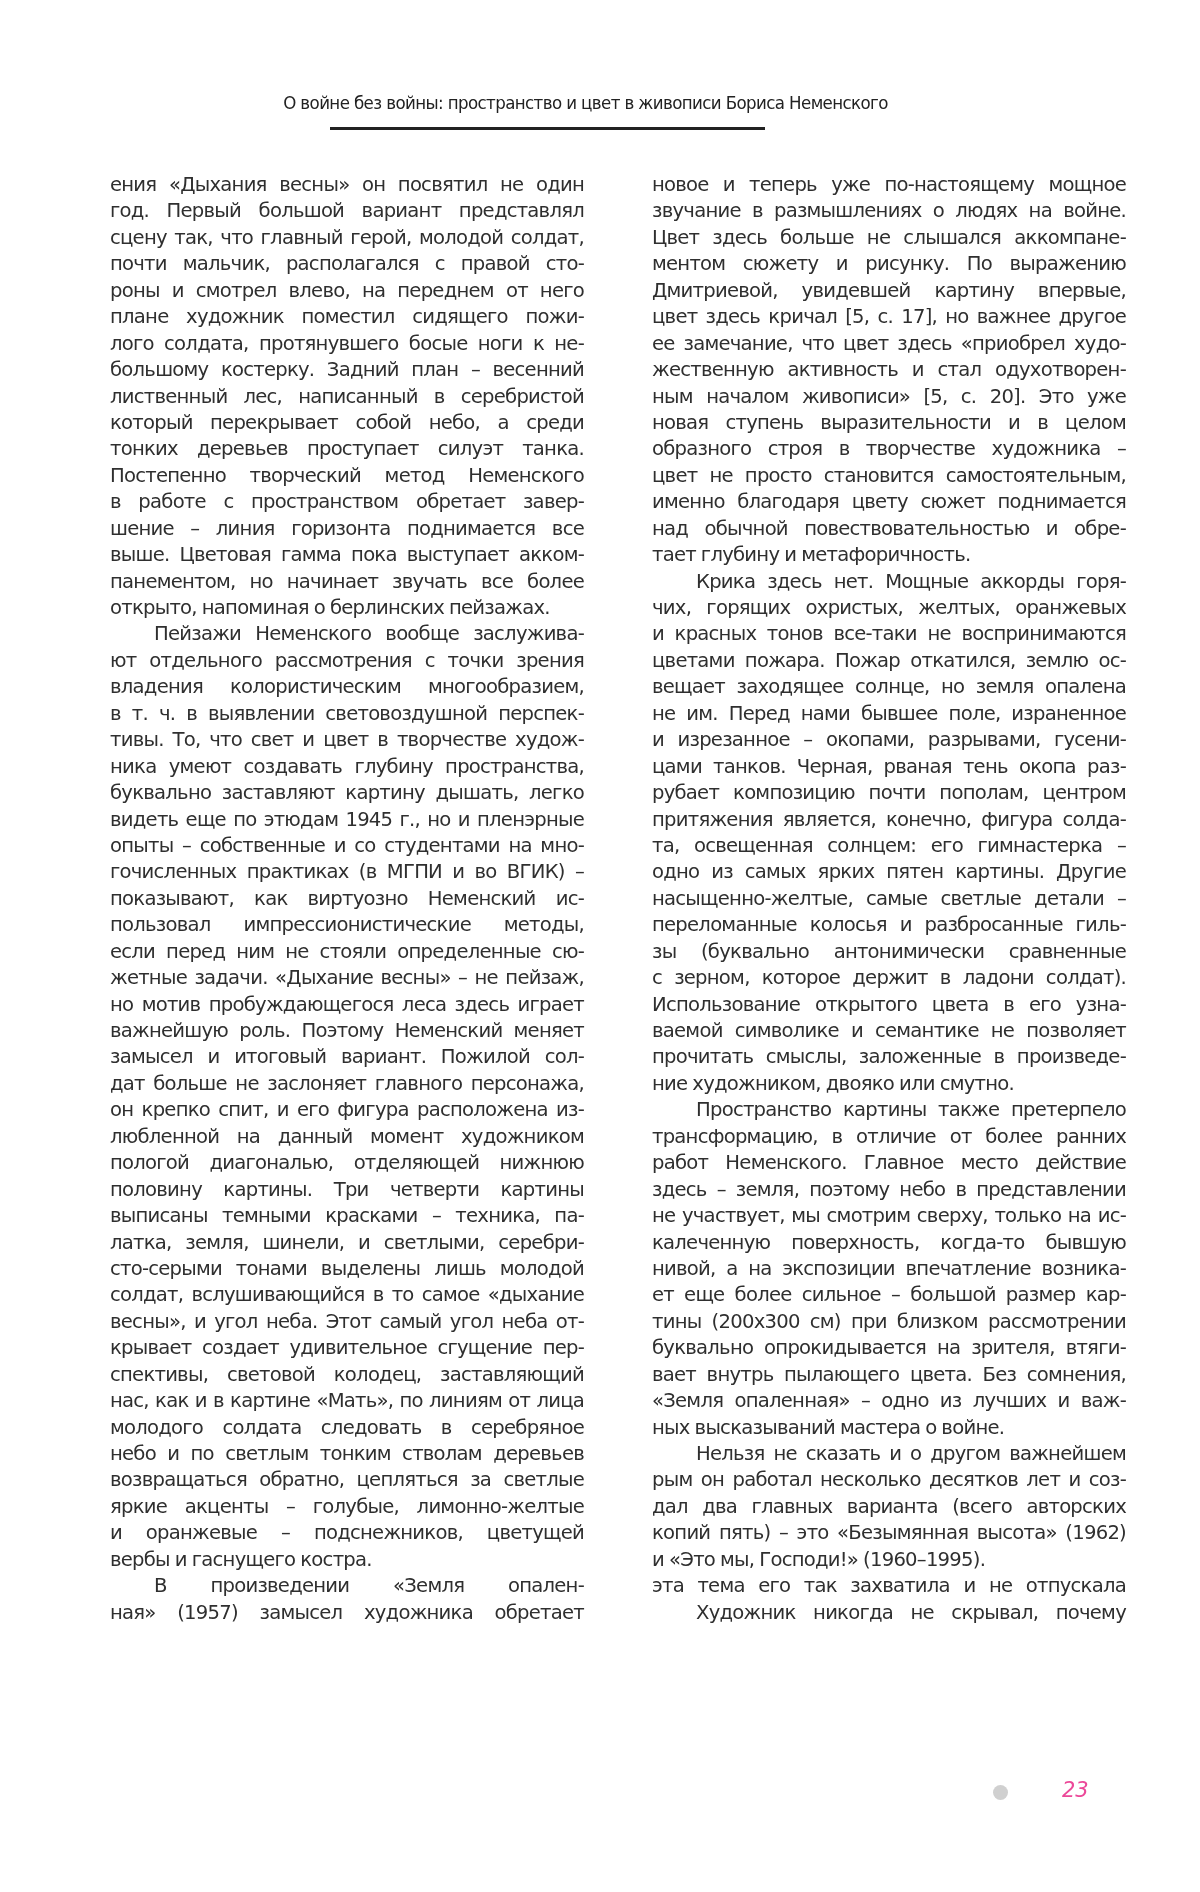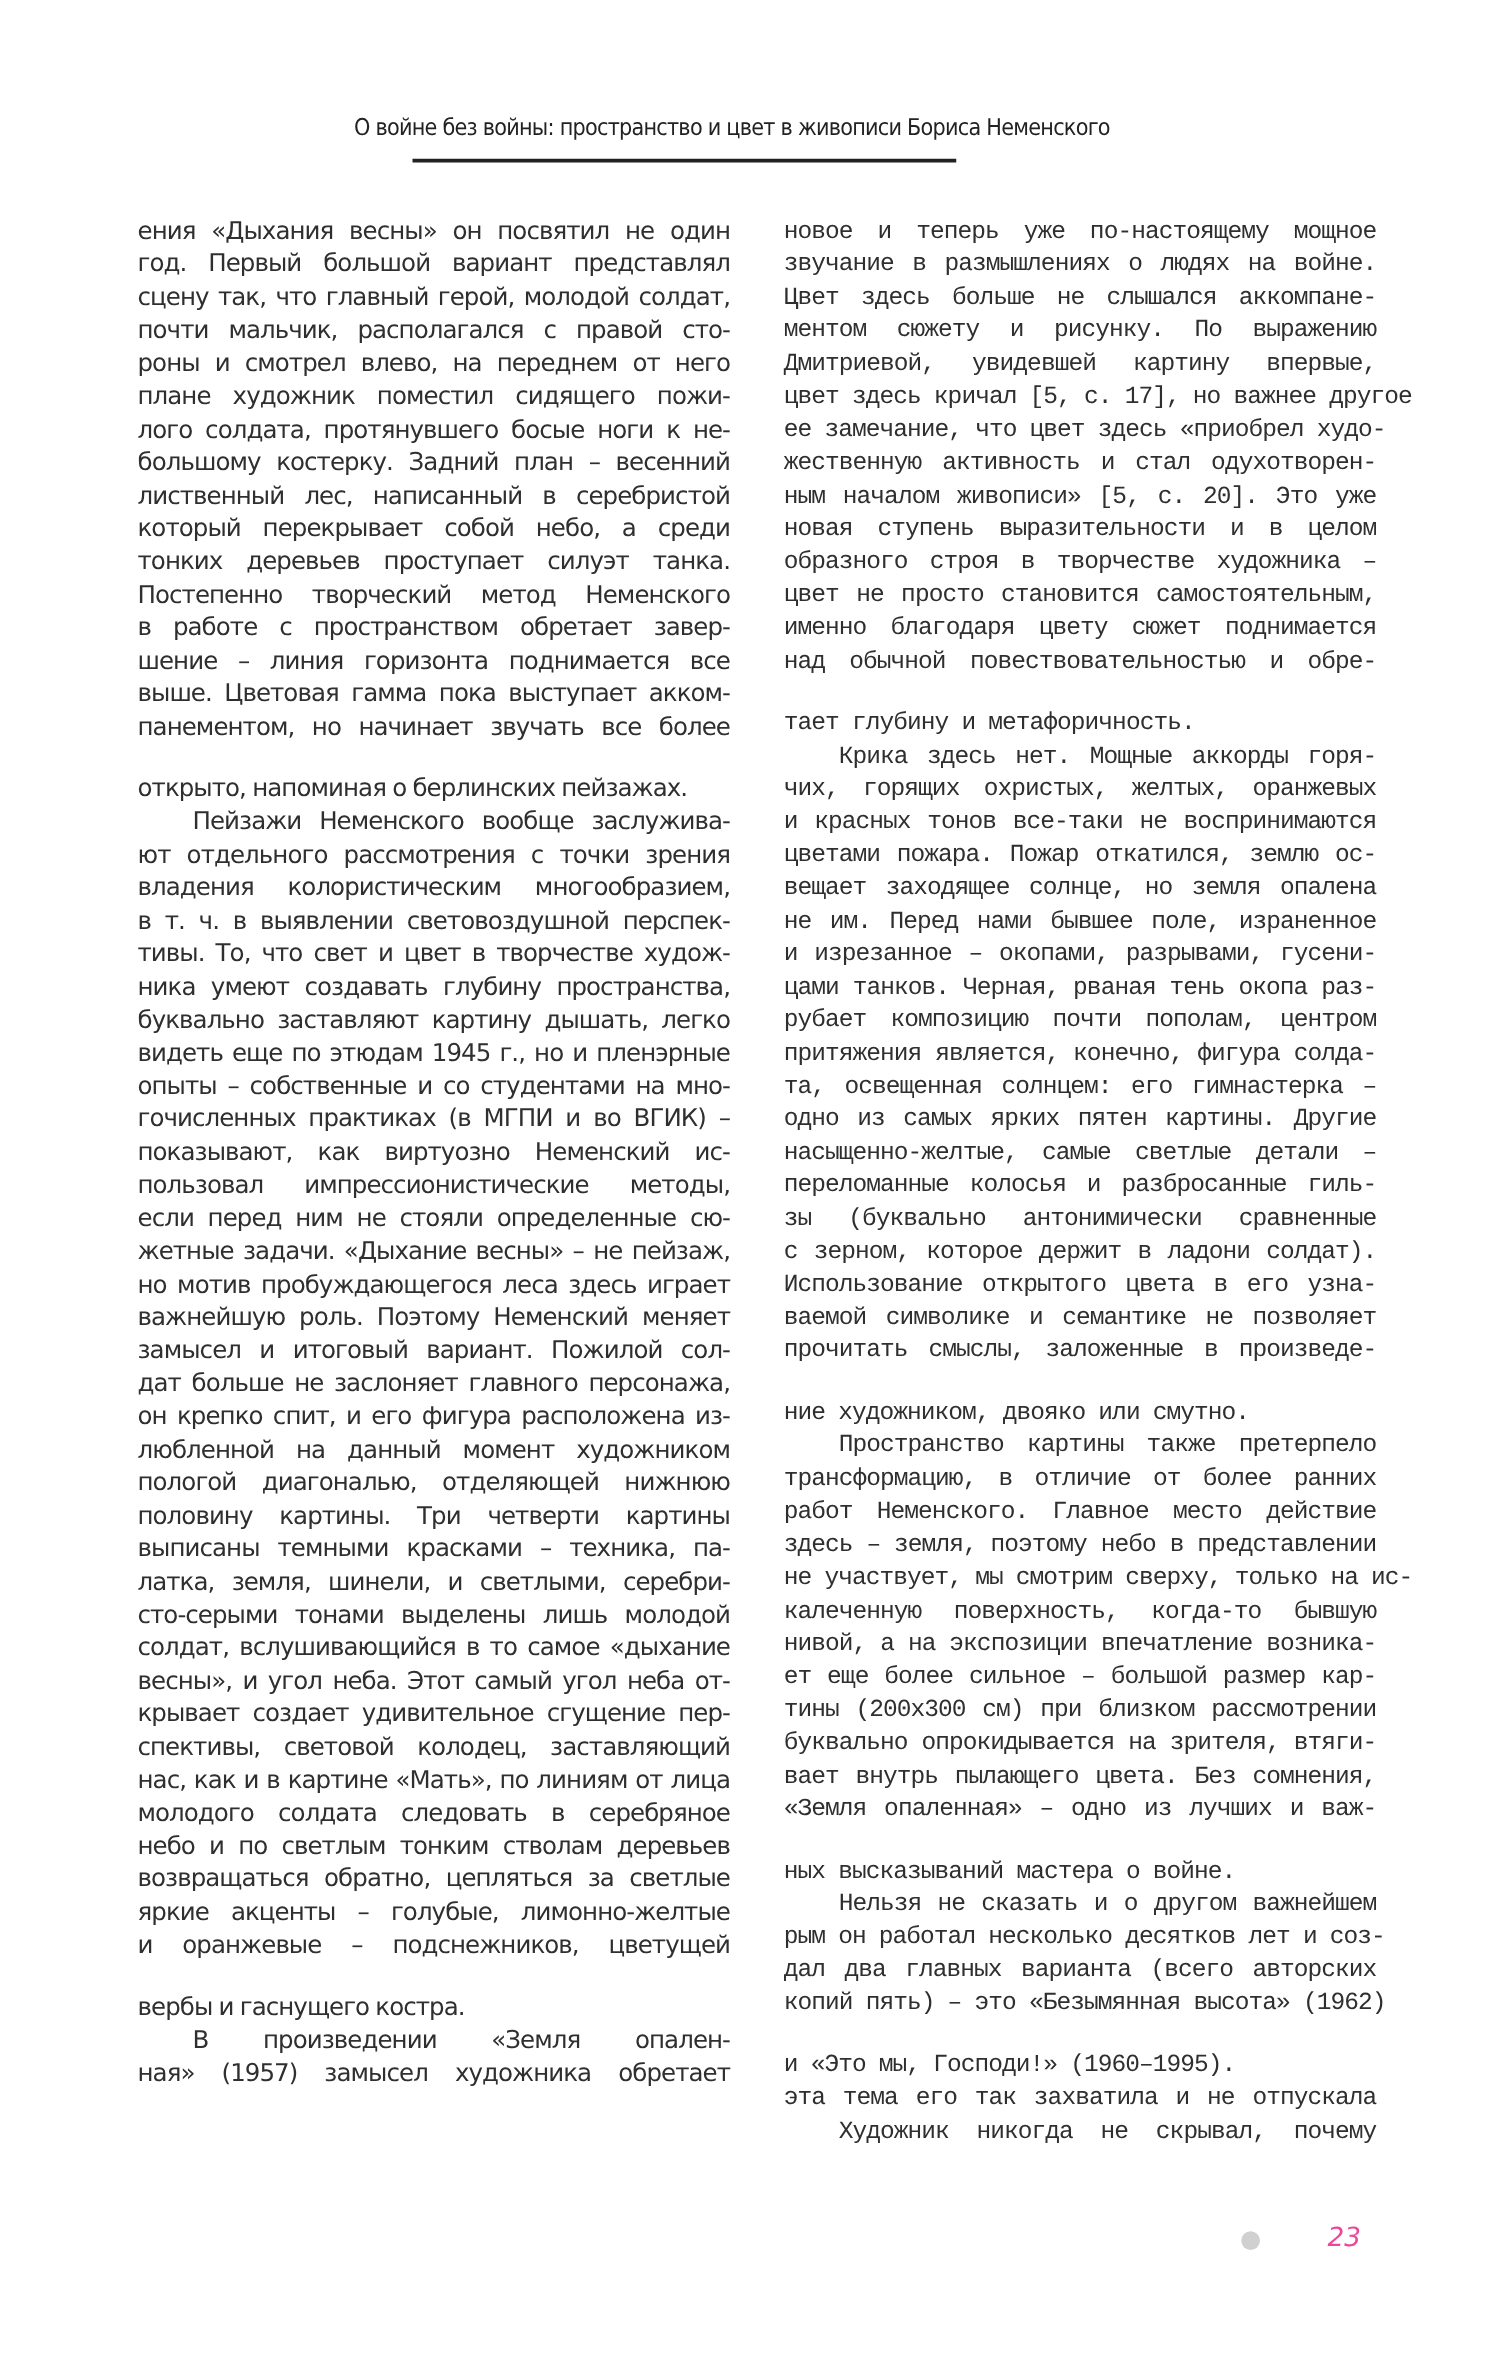--- a/index.html
+++ b/index.html
@@ -39,31 +39,30 @@
       top: 172px;
       width: 474px;
       font-size: 19.6px;
       line-height: 26.45px;
       letter-spacing: -0.75px;
       word-spacing: -0.5px;
       text-align: justify;
       color: #2f2f2f;
     }
     .col-left { left: 110px; }
-    .col-right { left: 627px; font-family: Liberation Mono, monospace; }
+    .col-right { left: 652px; }
     .line {
       display: block;
       white-space: nowrap;
       text-align: justify;
       text-align-last: justify;
       height: 26.45px;
     }
     .line.last {
       text-align-last: left;
-      margin-top: 23px;
     }
     .line.indent {
       padding-left: 44px;
     }
     .footer-dot {
       position: absolute;
       left: 993px;
       top: 1785px;
       width: 15px;
       height: 15px;

